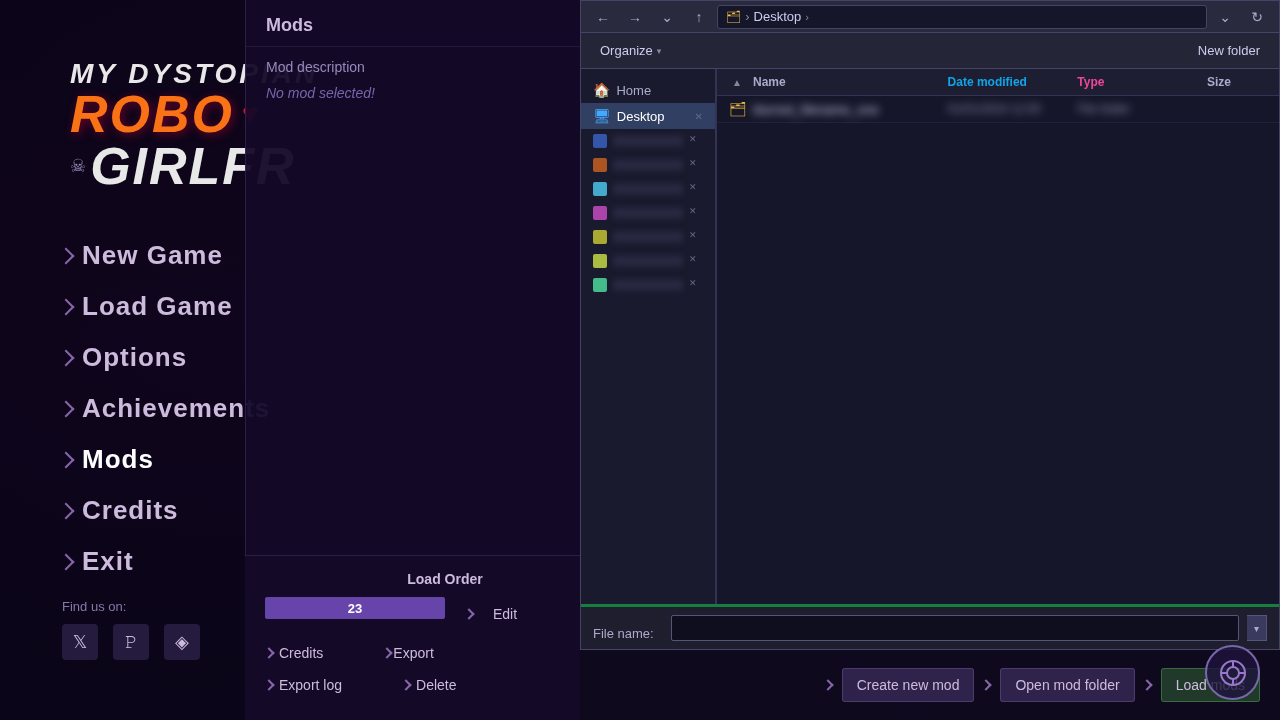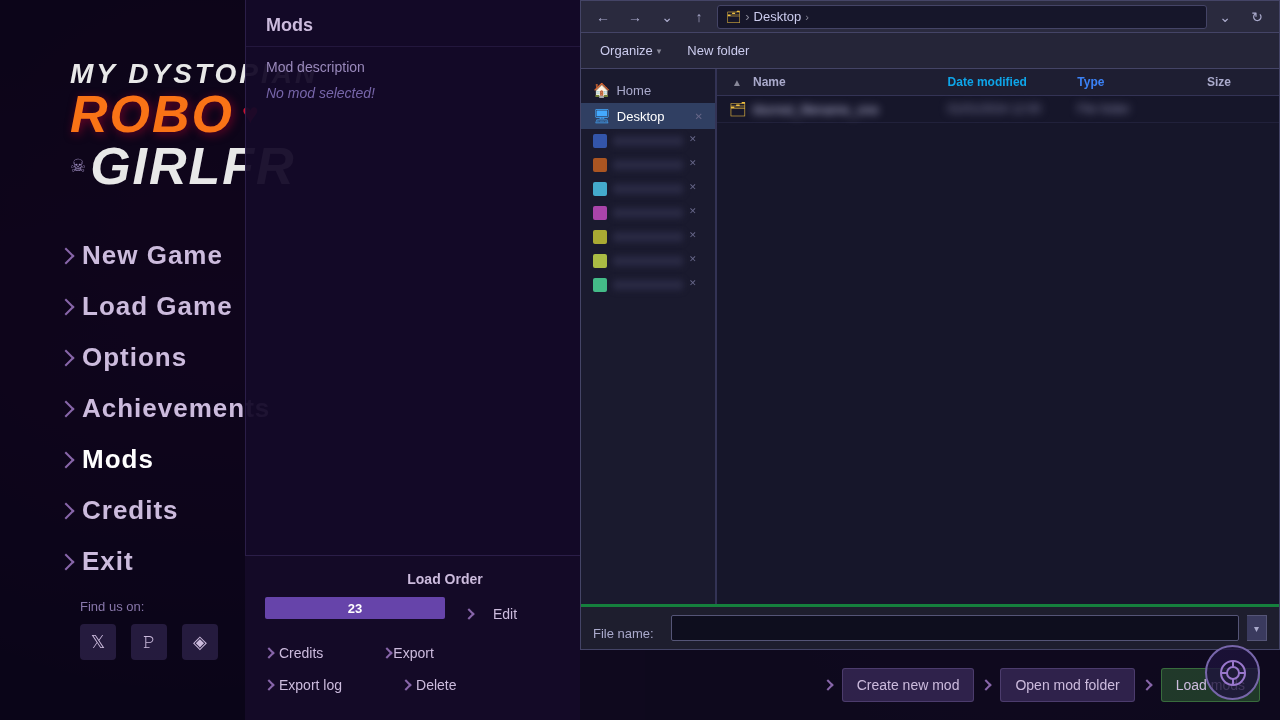--- a/index.html
+++ b/index.html
@@ -113,21 +113,21 @@
     }
 
     .menu-item.active .menu-item-label {
       color: #ffffff;
     }
 
     
     .social-section {
       position: absolute;
       bottom: 60px;
-      left: 80px;
+      left: 62px;
     }
 
     .find-us-label {
       font-size: 13px;
       color: #8877aa;
       margin-bottom: 10px;
     }
 
     .social-icons {
       display: flex;
@@ -346,20 +346,21 @@
 
     
     .explorer-toolbar {
       height: 36px;
       background: #252538;
       display: flex;
       align-items: center;
       padding: 0 10px;
       gap: 8px;
       border-bottom: 1px solid #444466;
+      justify-content: space-between;
     }
 
     .toolbar-btn {
       display: flex;
       align-items: center;
       gap: 4px;
       padding: 4px 8px;
       background: none;
       border: 1px solid transparent;
       border-radius: 3px;
@@ -441,21 +442,21 @@
     .file-col-date {
       flex: 2;
       font-size: 12px;
       color: #0ea5e9;
       font-weight: 600;
     }
 
     .file-col-type {
       flex: 2;
       font-size: 12px;
-      color: #3b82f6;
+      color: #ec4899;
       font-weight: 600;
     }
 
     .file-col-size {
       width: 60px;
       font-size: 12px;
       color: #aaaacc;
       font-weight: 600;
     }
 

